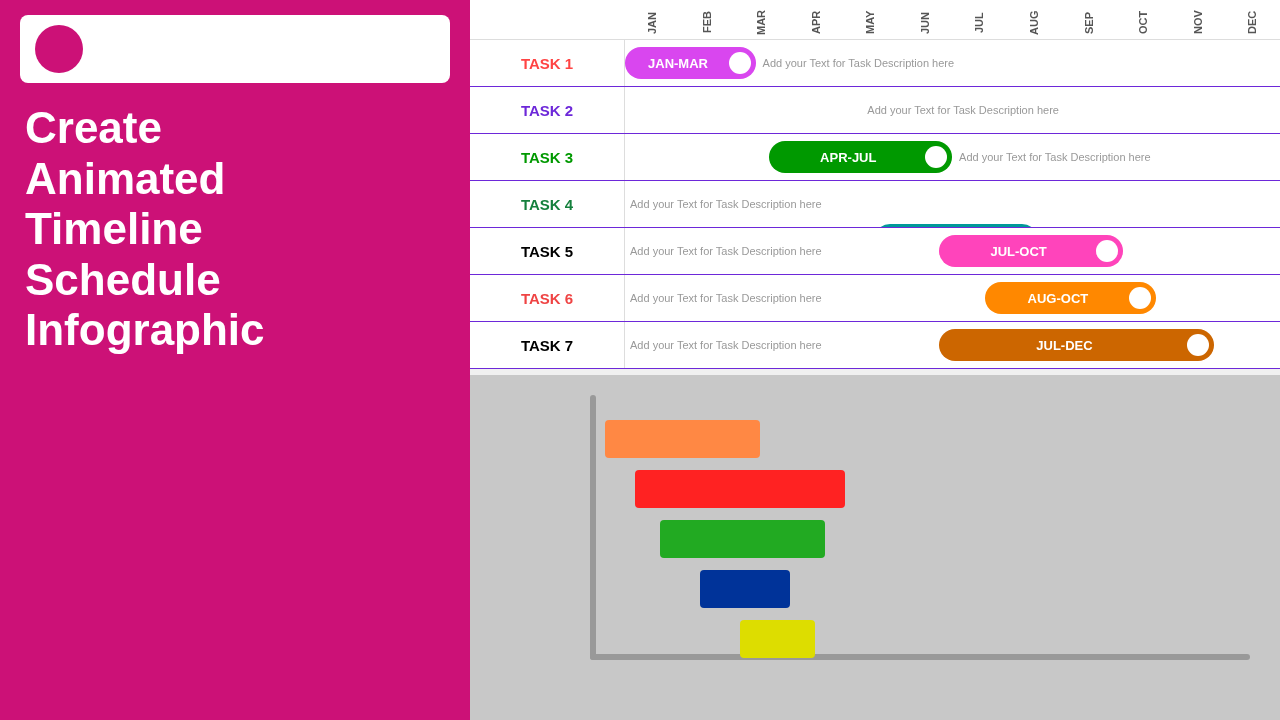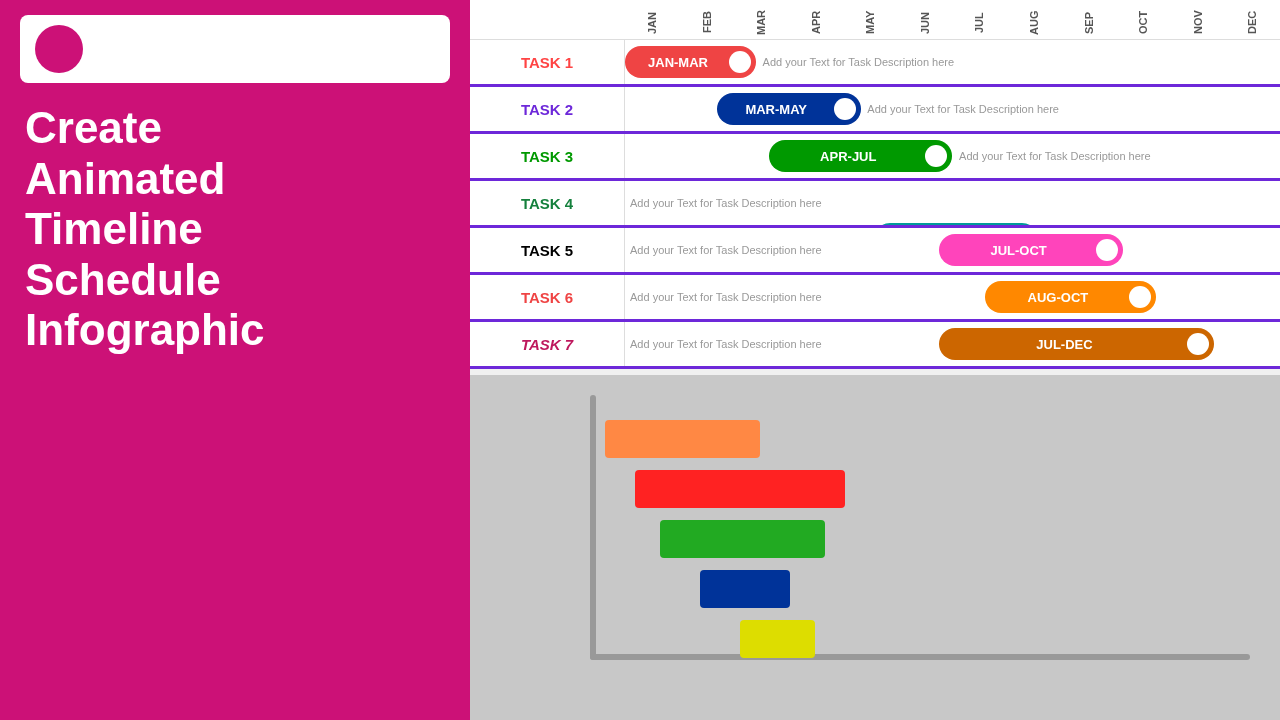--- a/index.html
+++ b/index.html
@@ -97,21 +97,21 @@
 
     
     .task-rows {
       flex: 1;
       overflow: hidden;
     }
     .task-row {
       display: flex;
       align-items: center;
       height: 47px;
-      border-bottom: 3px solid #6d28d9;
+      border-bottom: 1px solid #6d28d9;
       background: white;
     }
     .task-label {
       width: 155px;
       min-width: 155px;
       text-align: center;
       font-weight: bold;
       font-size: 15px;
       border-right: 1px solid #ddd;
       height: 100%;
@@ -224,34 +224,30 @@
         <div class="month-col">OCT</div>
         <div class="month-col">NOV</div>
         <div class="month-col">DEC</div>
       </div>
 
     <div class="task-rows" id="task-rows">
     <div class="task-row">
           <div class="task-label" style="color: rgb(255, 68, 68);">TASK 1</div>
           <div class="task-bar-area">
             <span class="task-description" style="position: absolute; left: 21%; top: 50%; transform: translateY(-50%); font-size: 11px; color: rgb(153, 153, 153); white-space: nowrap;">Add your Text for Task Description here</span>
-            <div class="task-bar" style="background-color: #ef4444; left: 0%; width: 20%;">
+            <div class="task-bar" style="background-color: #d946ef; left: 0%; width: 20%;">
               <span style="margin-right: 25px;">JAN-MAR</span>
               <div class="task-bar-circle"></div>
             </div>
           </div>
         </div>
         <div class="task-row">
           <div class="task-label" style="color: #6d28d9;">TASK 2</div>
           <div class="task-bar-area">
             <span class="task-description" style="position: absolute; left: 37%; top: 50%; transform: translateY(-50%); font-size: 11px; color: rgb(153, 153, 153); white-space: nowrap;">Add your Text for Task Description here</span>
-            <div class="task-bar" style="background-color: rgb(0, 51, 153); left: 14%; width: 22%;">
-              <span style="margin-right: 25px;">MAR-MAY</span>
-              <div class="task-bar-circle"></div>
-            </div>
           </div>
         </div>
         <div class="task-row">
           <div class="task-label" style="color: rgb(0, 153, 0); text-align: center;">TASK 3</div>
           <div class="task-bar-area">
             <span class="task-description" style="position: absolute; left: 51%; top: 50%; transform: translateY(-50%); font-size: 11px; color: rgb(153, 153, 153); white-space: nowrap;">Add your Text for Task Description here</span>
             <div class="task-bar" style="background-color: rgb(0, 153, 0); left: 22%; width: 28%;">
               <span style="margin-right: 25px;">APR-JUL</span>
               <div class="task-bar-circle"></div>
             </div>
@@ -281,21 +277,21 @@
           <div class="task-label" style="color: #ef4444; text-align: center;">TASK 6</div>
           <div class="task-bar-area">
             <span class="task-description" style="position: absolute; left: 5px; top: 50%; transform: translateY(-50%); font-size: 11px; color: rgb(153, 153, 153); white-space: nowrap;">Add your Text for Task Description here</span>
             <div class="task-bar" style="background-color: rgb(255, 136, 0); left: 55%; width: 26%;">
               <span style="margin-right: 25px;">AUG-OCT</span>
               <div class="task-bar-circle"></div>
             </div>
           </div>
         </div>
         <div class="task-row">
-          <div class="task-label" style="color: #be185d; font-style: italic;">TASK 7</div>
+          <div class="task-label" style="color: #000000;">TASK 7</div>
           <div class="task-bar-area">
             <span class="task-description" style="position: absolute; left: 5px; top: 50%; transform: translateY(-50%); font-size: 11px; color: rgb(153, 153, 153); white-space: nowrap;">Add your Text for Task Description here</span>
             <div class="task-bar" style="background-color: rgb(204, 102, 0); left: 48%; width: 42%;">
               <span style="margin-right: 25px;">JUL-DEC</span>
               <div class="task-bar-circle"></div>
             </div>
           </div>
         </div>
       </div>
 

